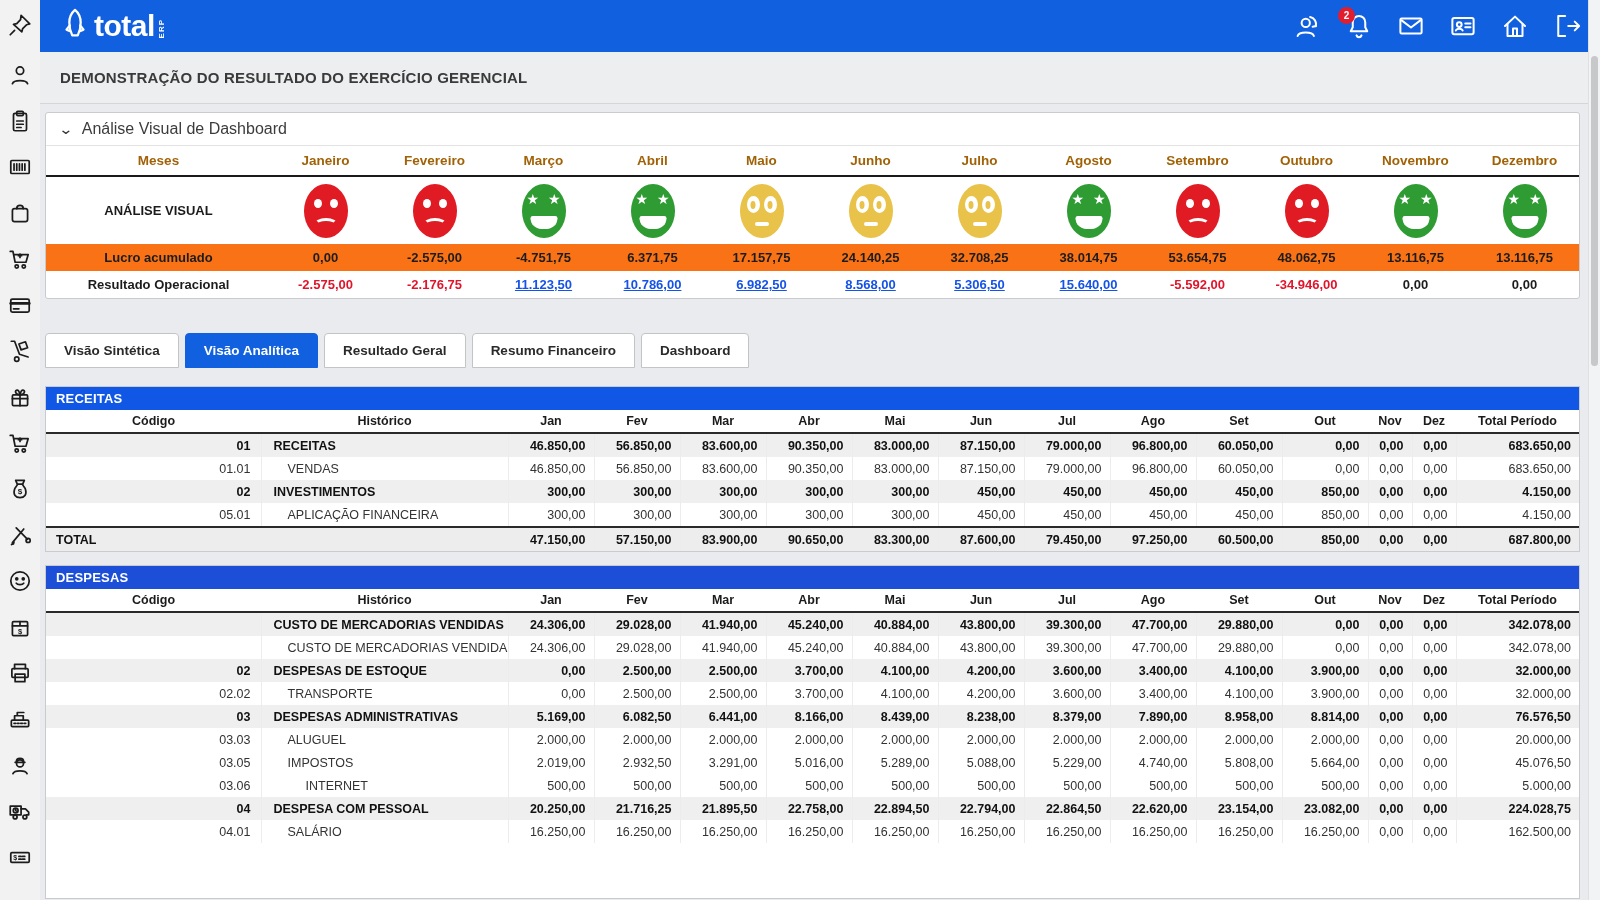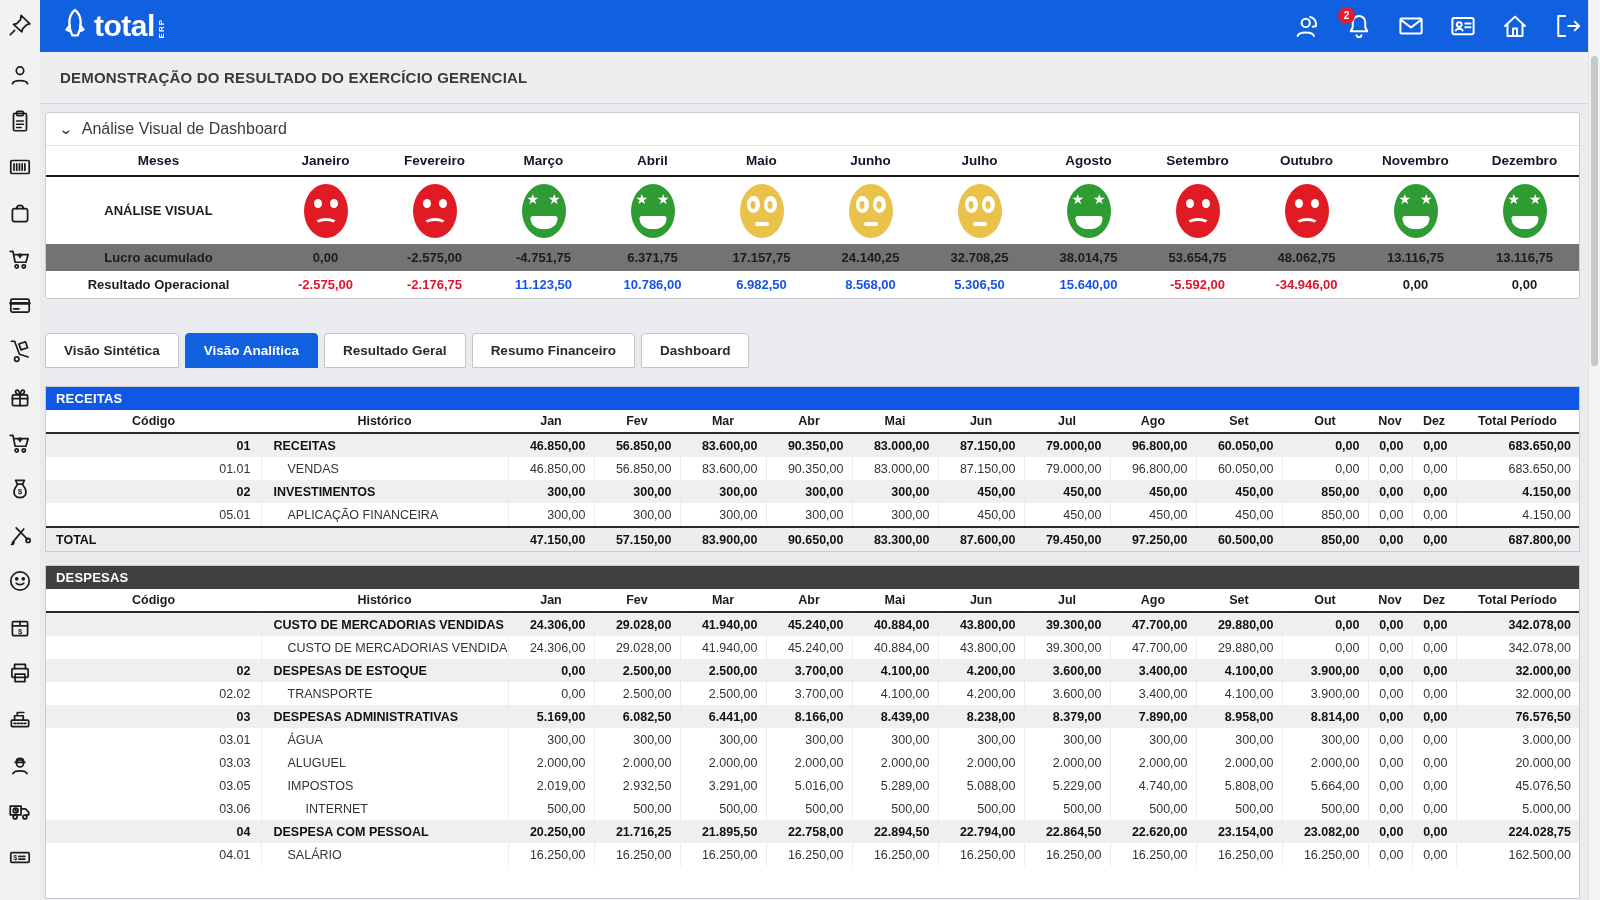--- a/index.html
+++ b/index.html
@@ -34,28 +34,28 @@
   .title-bar h1 { font-size:15px; font-weight:bold; color:#3a3a3a; letter-spacing:.2px; }
 
   
   .card { position:absolute; left:45px; top:112px; width:1535px; background:#fff;
     border:1px solid #c9cbce; border-radius:3px; }
   .card-head { display:flex; align-items:center; gap:10px; padding:7px 14px; font-size:16px;
     color:#3c3c3c; border-bottom:1px solid #e3e3e3; }
   .chev { font-size:14px; color:#333; transform:scaleX(1.3); }
   table.visual { width:100%; border-collapse:collapse; table-layout:fixed; }
   table.visual col.lbl { width:225px; }
-  table.visual th { font-size:13.5px; font-weight:bold; color:#0f172a; padding:7px 2px;
+  table.visual th { font-size:13.5px; font-weight:bold; color:#a16207; padding:7px 2px;
     border-bottom:2px solid #1a1a1a; }
   td.face-cell { padding:7px 0 6px; background:#fff; }
   td.av-label { font-size:13px; font-weight:bold; color:#1b1b1b; text-align:center; }
   tr.v-row td { font-size:13px; font-weight:bold; color:#1c1c1c; text-align:center; padding:6px 2px; }
-  tr.v-row.alt td { background:#737373; }
+  tr.v-row.alt td { background:#f97316; }
   td.neg { color:#e0142a !important; }
-  td.pos { color:#1553e8 !important; }
+  td.pos { color:#1553e8 !important;text-decoration:underline; }
 
   
   .face { width:44px; height:54px; border-radius:50%; margin:0 auto; position:relative; }
   .face .eye-s { position:absolute; top:15px; width:8px; height:9px; border-radius:50%; background:#fff; }
   .face .eye-s.l { left:10px; } .face .eye-s.r { right:10px; }
   .face .mouth-sad { position:absolute; bottom:7px; left:50%; transform:translateX(-50%);
     width:24px; height:13px; border:3.5px solid transparent; border-top-color:#fff; border-radius:50%; }
   .face .eye-star { position:absolute; top:8px; color:#fff; font-size:14px; line-height:14px; }
   .face .eye-star.l { left:5px; } .face .eye-star.r { right:5px; }
   .face .mouth-grin { position:absolute; bottom:9px; left:50%; transform:translateX(-50%);
@@ -590,21 +590,21 @@
           <td class="num">850,00</td>
           <td class="num">0,00</td>
           <td class="num">0,00</td>
           <td class="num">687.800,00</td>
         </tr>
       </tbody>
     </table>
 </div>
 
 <div class="fin-panel" id="despesas-panel">
-  <div class="band" style="background: #404040;">DESPESAS</div>
+  <div class="band" style="background: #1d4ed8;">DESPESAS</div>
   <table class="fin">
       <colgroup>
         <col style="width: 215px;">
         <col style="width: 247px;">
         <col style="width: 86px;">
         <col style="width: 86px;">
         <col style="width: 86px;">
         <col style="width: 86px;">
         <col style="width: 86px;">
         <col style="width: 86px;">
@@ -715,37 +715,20 @@
           <td class="num">8.238,00</td>
           <td class="num">8.379,00</td>
           <td class="num">7.890,00</td>
           <td class="num">8.958,00</td>
           <td class="num">8.814,00</td>
           <td class="num">0,00</td>
           <td class="num">0,00</td>
           <td class="num">76.576,50</td>
         </tr>
         <tr>
-          <td class="code">03.01</td>
-          <td class="hist" style="padding-left: 26px;">ÁGUA</td>
-          <td class="num">300,00</td>
-          <td class="num">300,00</td>
-          <td class="num">300,00</td>
-          <td class="num">300,00</td>
-          <td class="num">300,00</td>
-          <td class="num">300,00</td>
-          <td class="num">300,00</td>
-          <td class="num">300,00</td>
-          <td class="num">300,00</td>
-          <td class="num">300,00</td>
-          <td class="num">0,00</td>
-          <td class="num">0,00</td>
-          <td class="num">3.000,00</td>
-        </tr>
-        <tr>
           <td class="code">03.03</td>
           <td class="hist" style="padding-left: 26px;">ALUGUEL</td>
           <td class="num">2.000,00</td>
           <td class="num">2.000,00</td>
           <td class="num">2.000,00</td>
           <td class="num">2.000,00</td>
           <td class="num">2.000,00</td>
           <td class="num">2.000,00</td>
           <td class="num">2.000,00</td>
           <td class="num">2.000,00</td>

